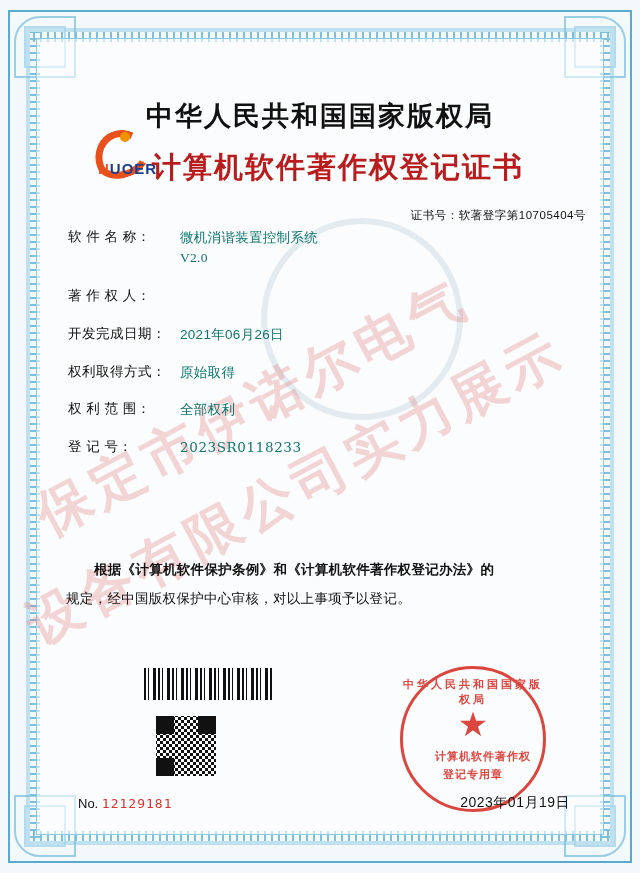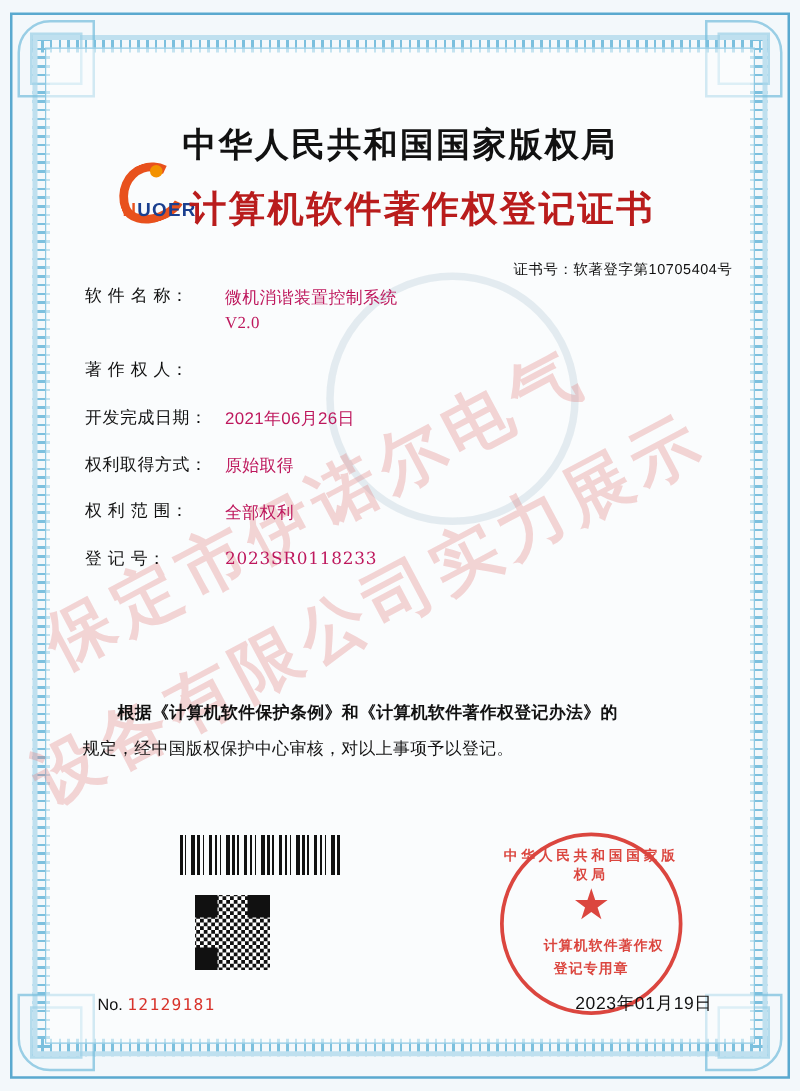--- a/index.html
+++ b/index.html
@@ -123,21 +123,21 @@
 
   .fields{position:absolute;left:32px;right:24px;top:190px;}
   .row{display:flex;align-items:flex-start;margin-bottom:20px;}
   .lbl{
     width:112px;flex:0 0 112px;
     font-size:13.5px;color:#111;
     letter-spacing:.5px;
     white-space:nowrap;
   }
   .val{
-    font-size:13.5px;color:#be185d;
+    font-size:13.5px;color:#0f766e;
     letter-spacing:.3px;
     line-height:1.45;
   }
   .val .ver{display:block;font-family:"Liberation Serif",serif;}
   .row.tight{margin-bottom:18px;}
   .val.mono{font-family:"DejaVu Serif","Liberation Serif",serif;letter-spacing:.6px;}
 
   .para{
     position:absolute;left:30px;right:26px;top:518px;
     font-size:13.5px;color:#111;line-height:2.0;

